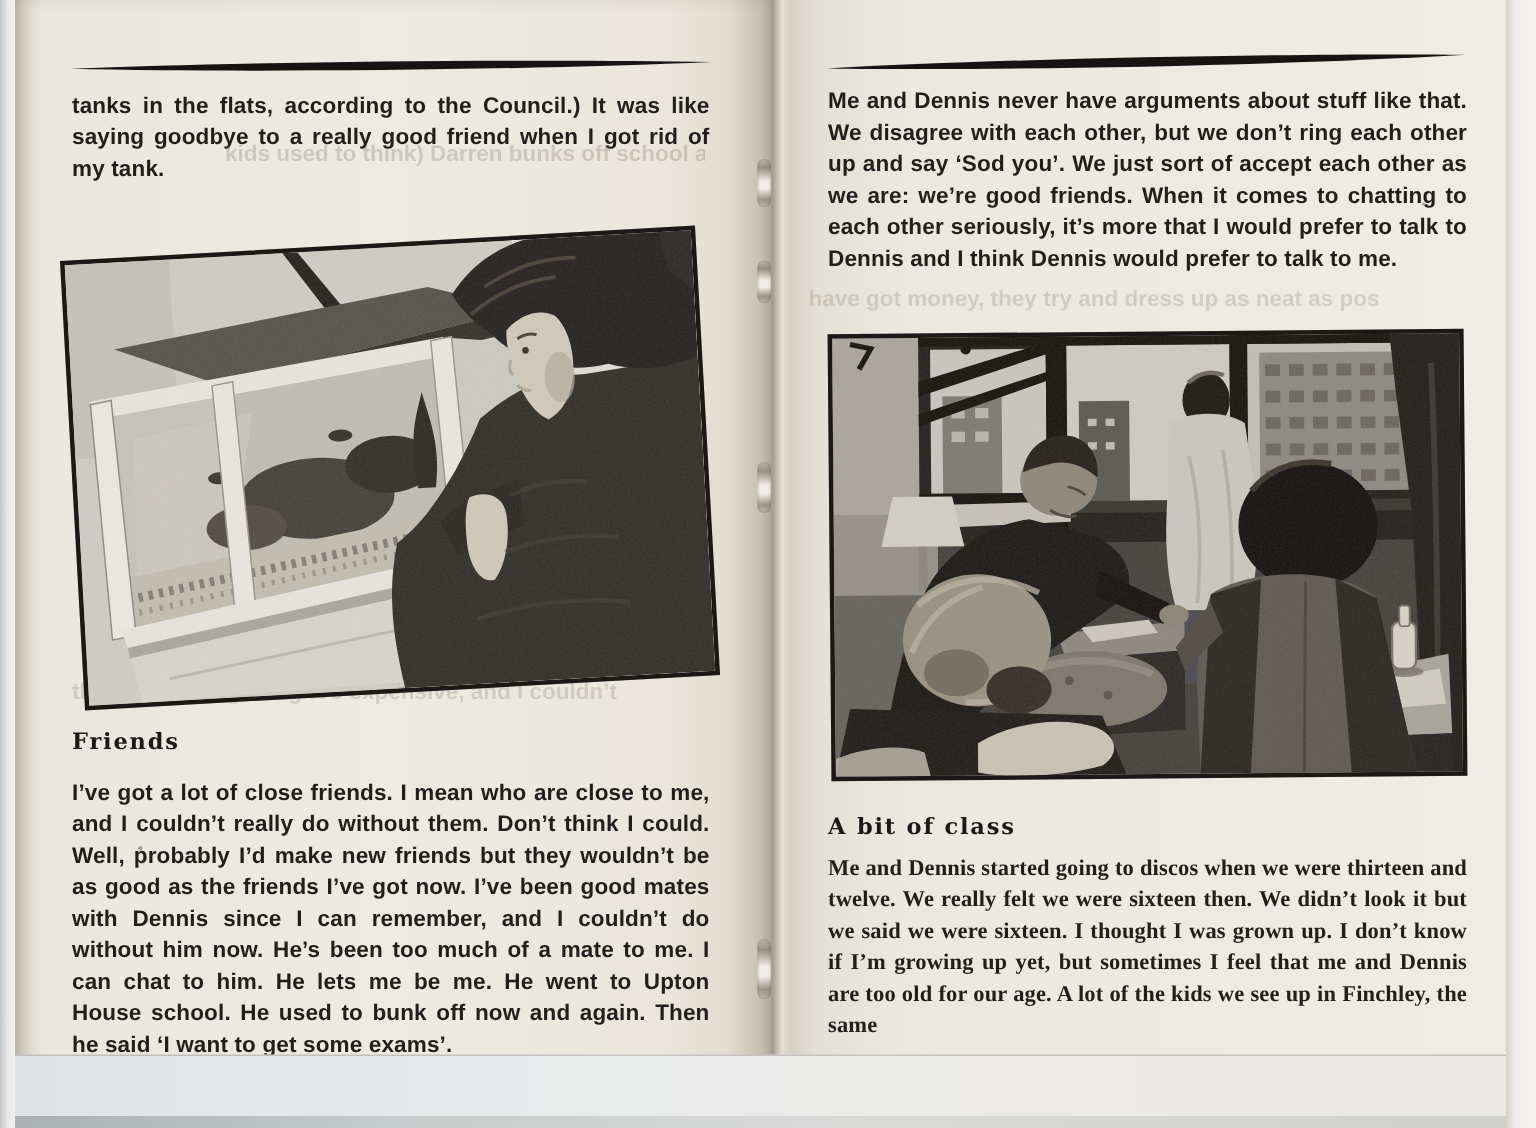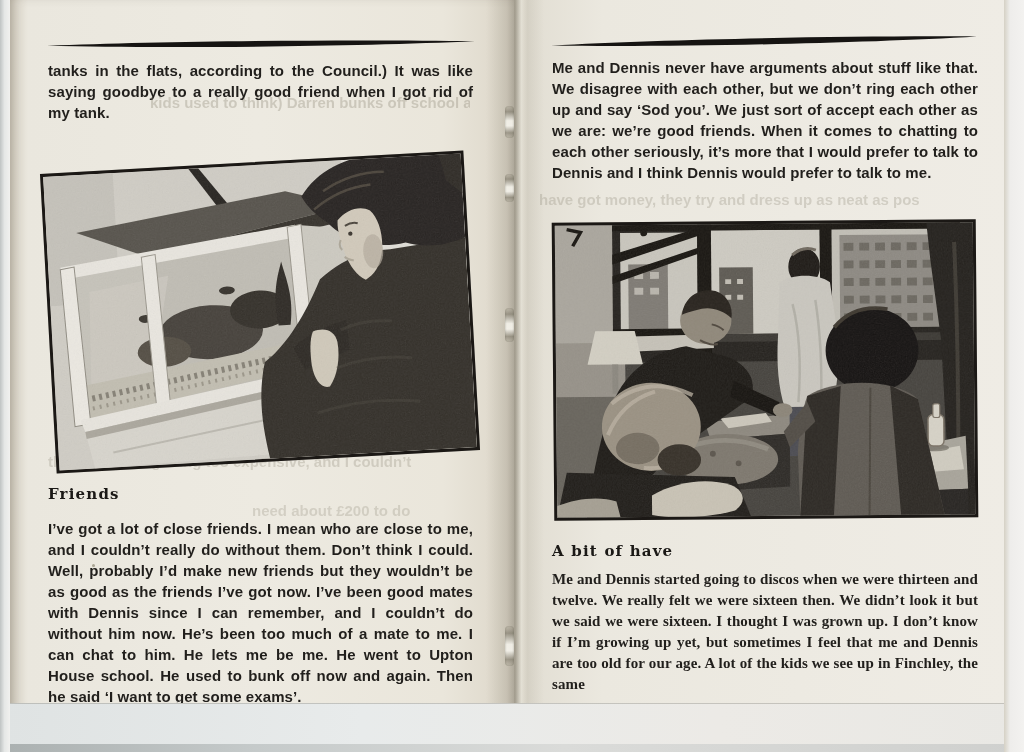--- a/index.html
+++ b/index.html
@@ -65,21 +65,20 @@
   <div class="rule" style="left:550px;top:36px;width:428px;height:11px;transform:rotate(-1.1deg);">
     <svg viewBox="0 0 430 10" preserveAspectRatio="none">
       <path d="M1,5 C120,1.2 310,1.2 429,4.2 C310,8.4 120,8.8 1,5 Z" fill="#161412"></path>
     </svg>
   </div>
 
   <div class="para" style="left:48px;top:60px;width:425px;">tanks in the flats, according to the Council.) It was like saying goodbye to a really good friend when I got rid of my tank.</div>
 
   <div class="ghost" style="left:150px;top:92px;width:320px;">kids used to think) Darren bunks off school at</div>
   <div class="ghost" style="left:48px;top:451px;width:424px;opacity:.26;">then it started getting too expensive, and I couldn’t</div>
-  <div class="ghost" style="left:252px;top:500px;width:220px;opacity:.24;">need about £200 to do</div>
 
   <div class="photo-frame photo-left">
     <svg viewBox="0 0 420 295" preserveAspectRatio="none">
       <defs>
         <filter id="noiseL">
             <feTurbulence type="fractalNoise" baseFrequency="0.8" numOctaves="2" stitchTiles="stitch"></feTurbulence>
             <feColorMatrix type="saturate" values="0"></feColorMatrix>
             <feComponentTransfer>
               <feFuncA type="linear" slope="0.3" intercept="0"></feFuncA>
             </feComponentTransfer>
@@ -242,21 +241,21 @@
       <polygon points="254,182 230,212 236,228 262,202" fill="#504b44"></polygon>
 
       <path d="M96,276 C120,262 152,258 176,266 C190,272 192,284 180,292 C150,300 116,300 96,296 Z" fill="#c9c3b5"></path>
       <path d="M0,286 C20,278 44,276 60,282 L64,298 L0,298 Z" fill="#b4aea0" opacity=".9"></path>
       <path d="M12,4 l14,3 -8,14" stroke="#17140f" stroke-width="3.5" fill="none"></path>
       <circle cx="90" cy="8" r="3.5" fill="#17140f"></circle>
       <rect width="423" height="298" filter="url(#noiseR)" opacity=".45"></rect>
     </svg>
   </div>
 
-  <div class="heading" style="left:552px;top:540px;">A bit of have</div>
+  <div class="heading" style="left:552px;top:540px;">A bit of class</div>
 
   <div class="para" style="left:552px;top:569px;width:426px;font-family:Liberation Serif, serif;">Me and Dennis started going to discos when we were thirteen and twelve. We really felt we were sixteen then. We didn’t look it but we said we were sixteen. I thought I was grown up. I don’t know if I’m growing up yet, but sometimes I feel that me and Dennis are too old for our age. A lot of the kids we see up in Finchley, the same</div>
 
   <div class="gutter"></div>
   <div class="staple" style="top:106px;height:32px;"></div>
   <div class="staple" style="top:174px;height:28px;"></div>
   <div class="staple" style="top:308px;height:34px;"></div>
   <div class="staple" style="top:626px;height:40px;"></div>
 
   <div class="bottom-underpage"></div>

